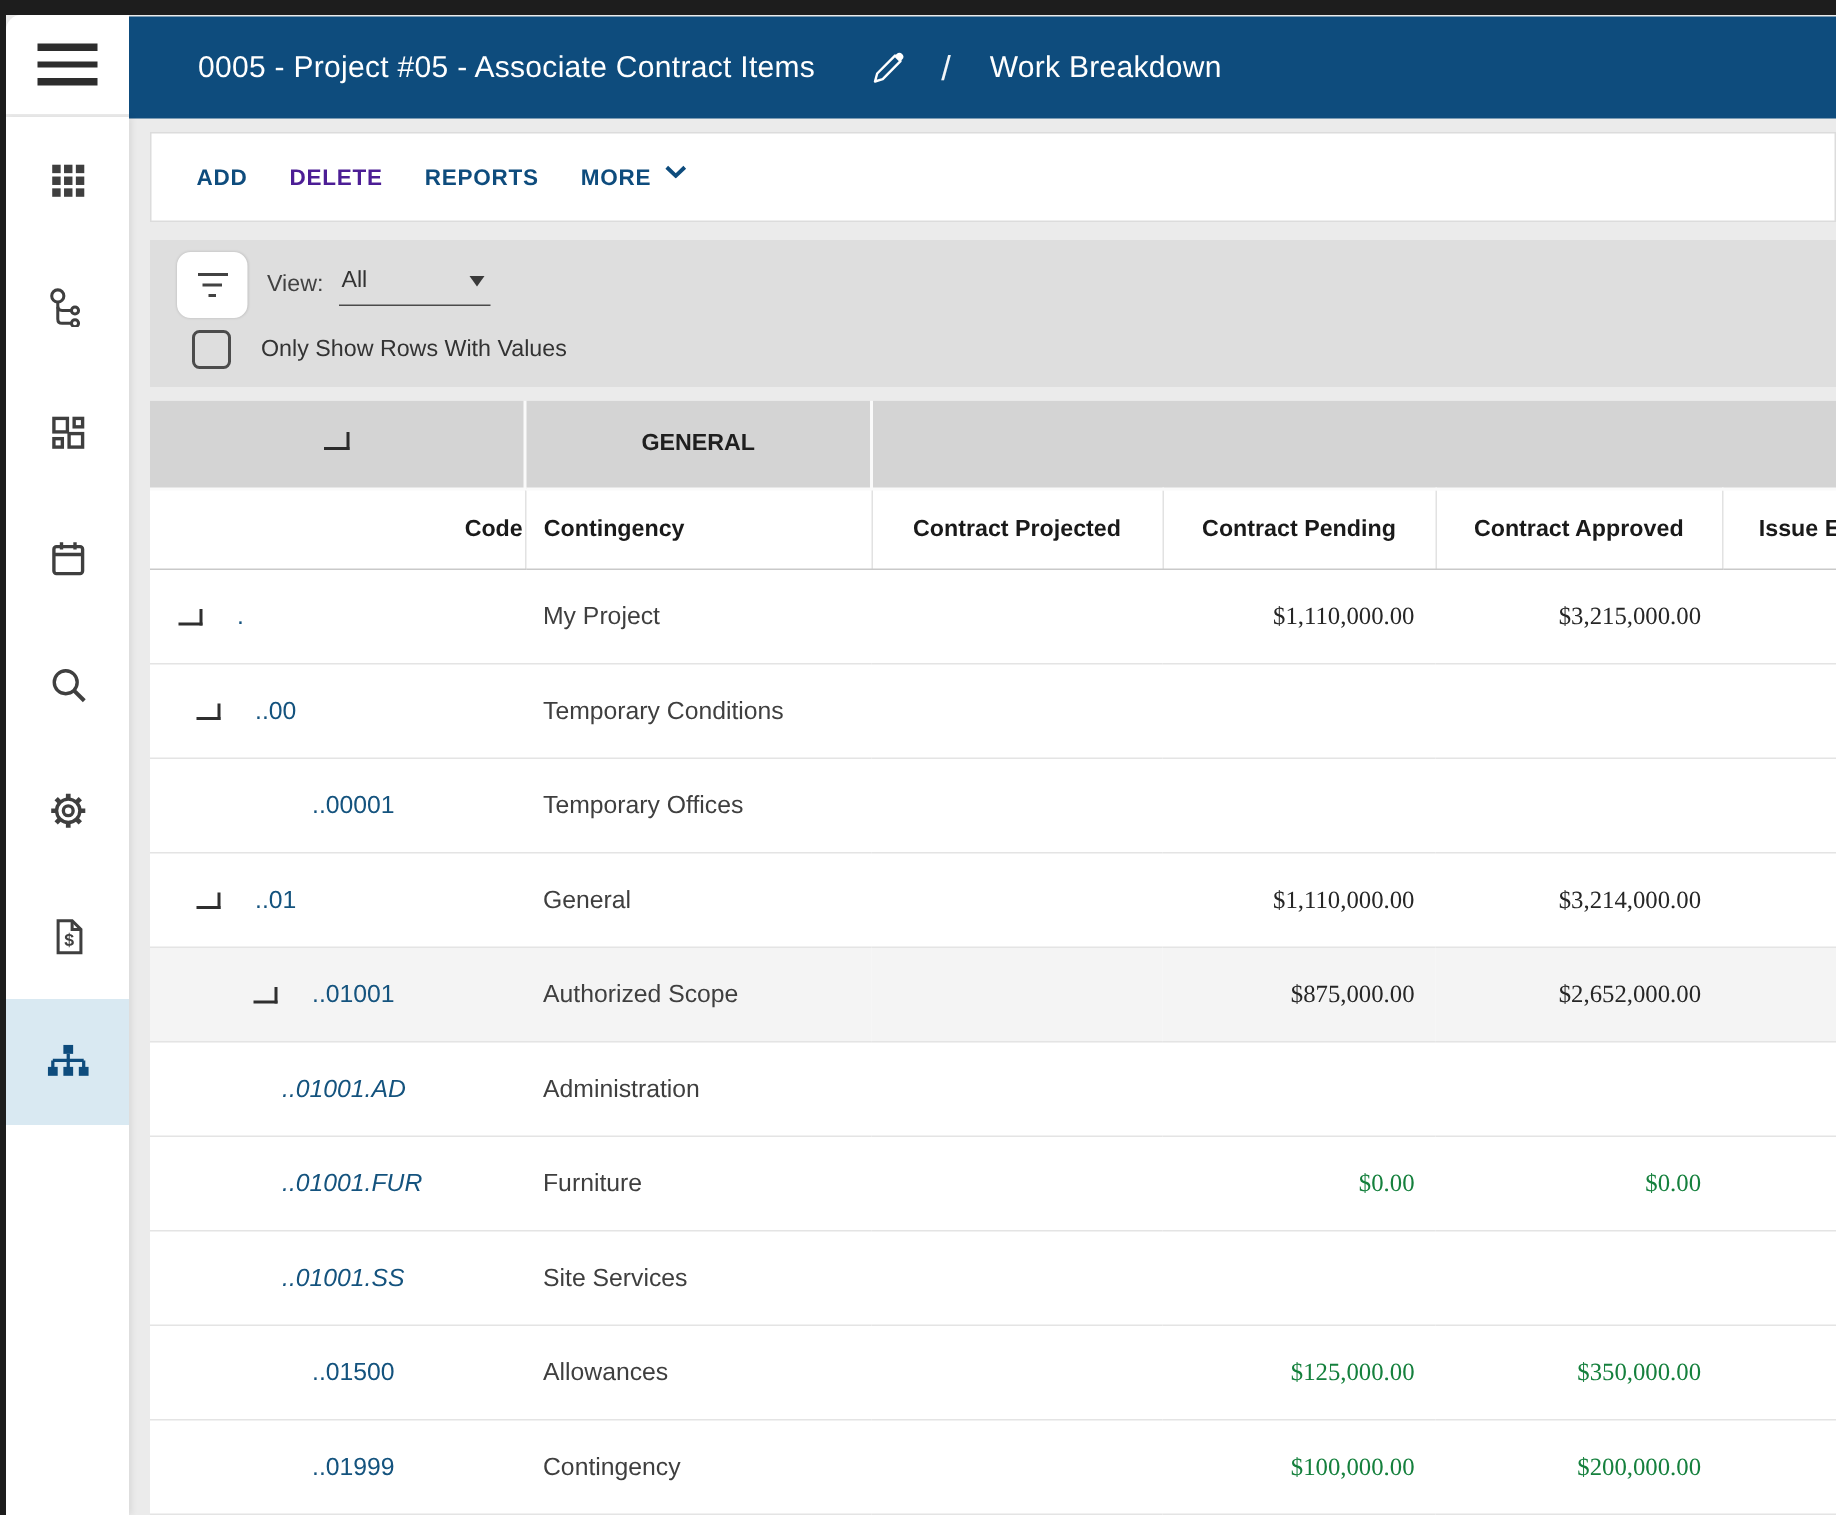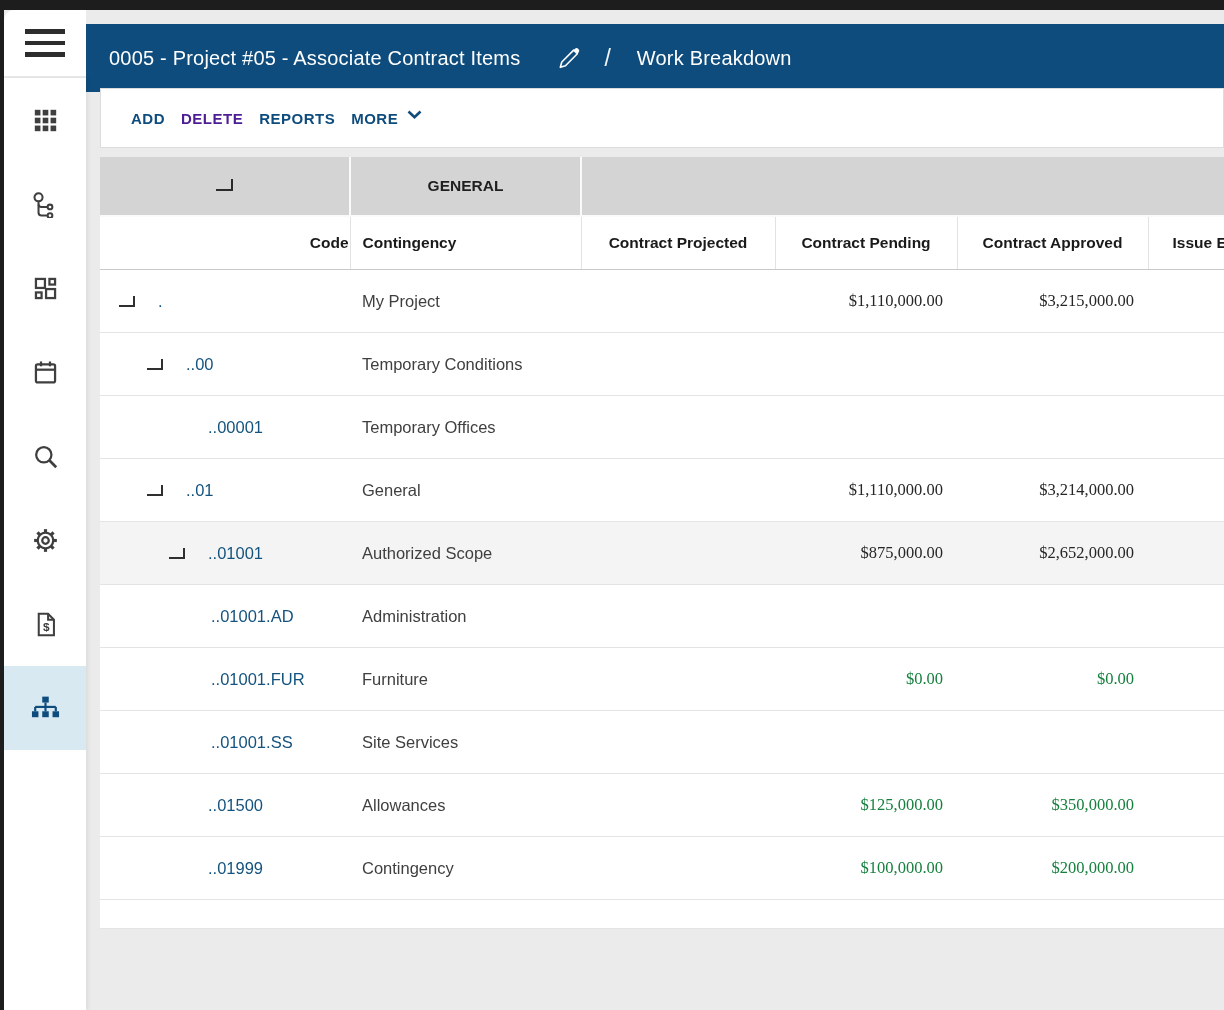--- a/index.html
+++ b/index.html
@@ -12,39 +12,39 @@
   .top-strip{position:absolute;left:0;top:0;width:100%;height:10px;background:#1d1d1d;z-index:30;}
   .left-strip{position:absolute;left:0;top:0;width:4px;height:100%;background:#1d1d1d;z-index:40;}
 
   
   .menu-box{position:absolute;left:4px;top:10px;width:82px;height:66px;background:#fff;
     border-radius:10px 0 0 0;display:flex;align-items:center;justify-content:center;z-index:20;cursor:pointer;}
   .hamburger{display:flex;flex-direction:column;gap:7px;width:40px;}
   .hamburger span{display:block;height:4.5px;background:#2d2d2d;}
 
   
-  .appbar{position:absolute;left:86px;top:24px;right:0;height:68px;background:#0e4c7d;
-    display:flex;align-items:center;color:#fff;padding-left:23px;box-sizing:border-box;}
+  .appbar{position:absolute;left:86px;top:11px;right:0;height:68px;background:#0e4c7d;
+    display:flex;align-items:center;color:#fff;padding-left:46px;box-sizing:border-box;}
   .appbar .title{font-size:20px;font-weight:500;letter-spacing:.2px;white-space:nowrap;}
   .edit-btn{margin-left:36px;width:26px;height:26px;display:flex;align-items:center;justify-content:center;cursor:pointer;}
   .crumb-sep{margin-left:22px;font-size:23px;font-weight:400;opacity:.95;}
   .section-title{margin-left:26px;font-size:20px;font-weight:500;letter-spacing:.2px;white-space:nowrap;}
 
   
   .sidebar{position:absolute;left:4px;top:78px;width:82px;bottom:0;background:#fff;z-index:15;
     box-shadow:2px 0 4px rgba(0,0,0,.07);}
   .side-item{height:84px;display:flex;align-items:center;justify-content:center;cursor:pointer;}
   .side-item svg{display:block;}
   .side-item.active{background:#d9e9f2;}
 
   
   .content{position:absolute;left:100px;top:78px;right:0;bottom:0;}
 
   .toolbar{margin-top:10px;height:60px;background:#fff;border:1px solid #dcdcdc;box-sizing:border-box;
-    display:flex;align-items:center;padding-left:30px;gap:16px;
+    display:flex;align-items:center;padding-left:30px;gap:28px;
     font-size:15px;font-weight:700;letter-spacing:.5px;color:#0e4c7d;}
   .tb-btn{cursor:pointer;padding:6px 0;}
   .tb-btn.disabled{color:#4c1d95;cursor:default;}
   .tb-more{display:flex;gap:9px;cursor:pointer;}
 
   .filterzone{margin-top:12px;height:98px;background:#dedede;box-sizing:border-box;padding:8px 0 0 18px;}
   .filter-row1{display:flex;align-items:center;height:44px;}
   .filter-btn{width:47px;height:44px;background:#fff;border-radius:9px;display:flex;flex-direction:column;
     align-items:center;justify-content:center;gap:4.5px;cursor:pointer;box-shadow:0 0 2px rgba(0,0,0,.18);}
   .filter-btn i{display:block;height:2.4px;background:#424242;}
@@ -72,23 +72,23 @@
   .headrow th:last-child{border-right:none;}
   .headrow th.h-code{text-align:right;padding-left:23px;}
   .headrow th.h-desc{text-align:left;padding-left:12px;}
   .headrow th.h-issue{text-align:left;padding-left:24px;}
   tbody td{height:60px;border-bottom:1px solid #e4e4e4;font-size:16.5px;background:#fff;}
   tr.selected td{background:#f4f4f4;}
   tr.empty-row td{height:26px;}
 
   .tree{display:flex;align-items:center;}
   .lvl0 .tree{padding-left:18px;}
-  .lvl1 .tree{padding-left:46px;text-align:right;}
+  .lvl1 .tree{padding-left:30px;text-align:right;}
   .lvl2 .tree{padding-left:68px;}
-  .lvl3 .tree{padding-left:71px;}
+  .lvl3 .tree{padding-left:48px;font-style:italic;}
   .expander{width:14px;height:9px;border-right:2.5px solid #2f2f2f;border-bottom:2.5px solid #2f2f2f;
     margin-right:23px;flex:none;cursor:pointer;}
   .expander.hidden{visibility:hidden;cursor:default;}
   .grp-expander{display:inline-block;width:15px;height:10px;border-right:2.5px solid #2b2b2b;
     border-bottom:2.5px solid #2b2b2b;cursor:pointer;}
   .code-link{color:#14537e;cursor:pointer;}
   td.desc{color:#3f3f3f;padding-left:12px;}
   td.money{text-align:right;padding-right:14px;color:#262626;font-family:Liberation Serif, serif;}
   tr.linked td.money{color:#15803d;cursor:pointer;}
 </style>
@@ -208,20 +208,38 @@
     <span class="tb-btn disabled">DELETE</span>
     <span class="tb-btn">REPORTS</span>
     <span class="tb-more">
       <span>MORE</span>
       <svg width="15" height="9" viewBox="0 0 15 9" fill="none">
         <polyline points="1.5,1.5 7.5,7.2 13.5,1.5" stroke="#0e4c7d" stroke-width="2.6"></polyline>
       </svg>
     </span>
   </div>
 
+  <div class="filterzone">
+    <div class="filter-row1">
+      <div class="filter-btn">
+        <i></i>
+          <i></i>
+          <i></i>
+      </div>
+      <span class="view-label">View:</span>
+      <div class="dropdown">
+        <span class="val">All</span>
+        <span class="caret"></span>
+      </div>
+    </div>
+    <div class="filter-row2">
+      <span class="checkbox"></span>
+      <span class="checkbox-label">Only Show Rows With Values</span>
+    </div>
+  </div>
 
   <div class="tablewrap">
     <table>
       <colgroup>
         <col style="width:250px">
           <col style="width:231px">
           <col style="width:194px">
         <col style="width:182px">
           <col style="width:191px">
           <col style="width:352px">

